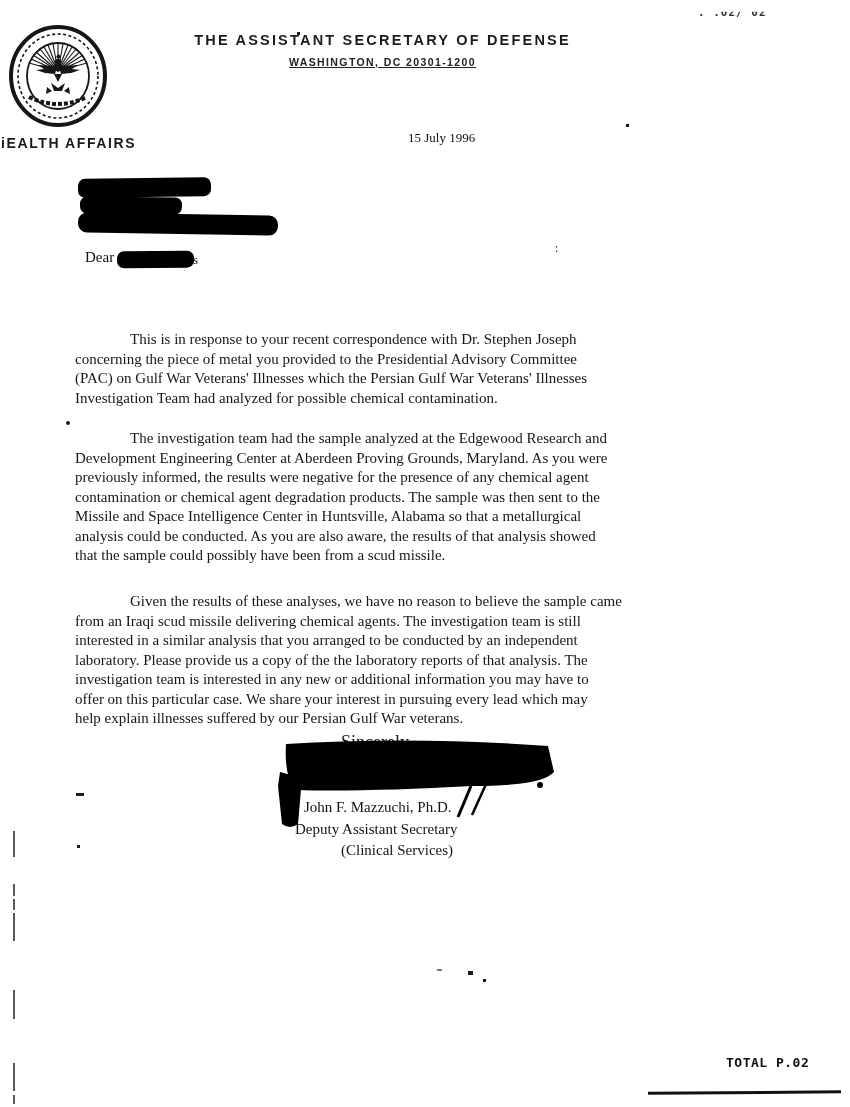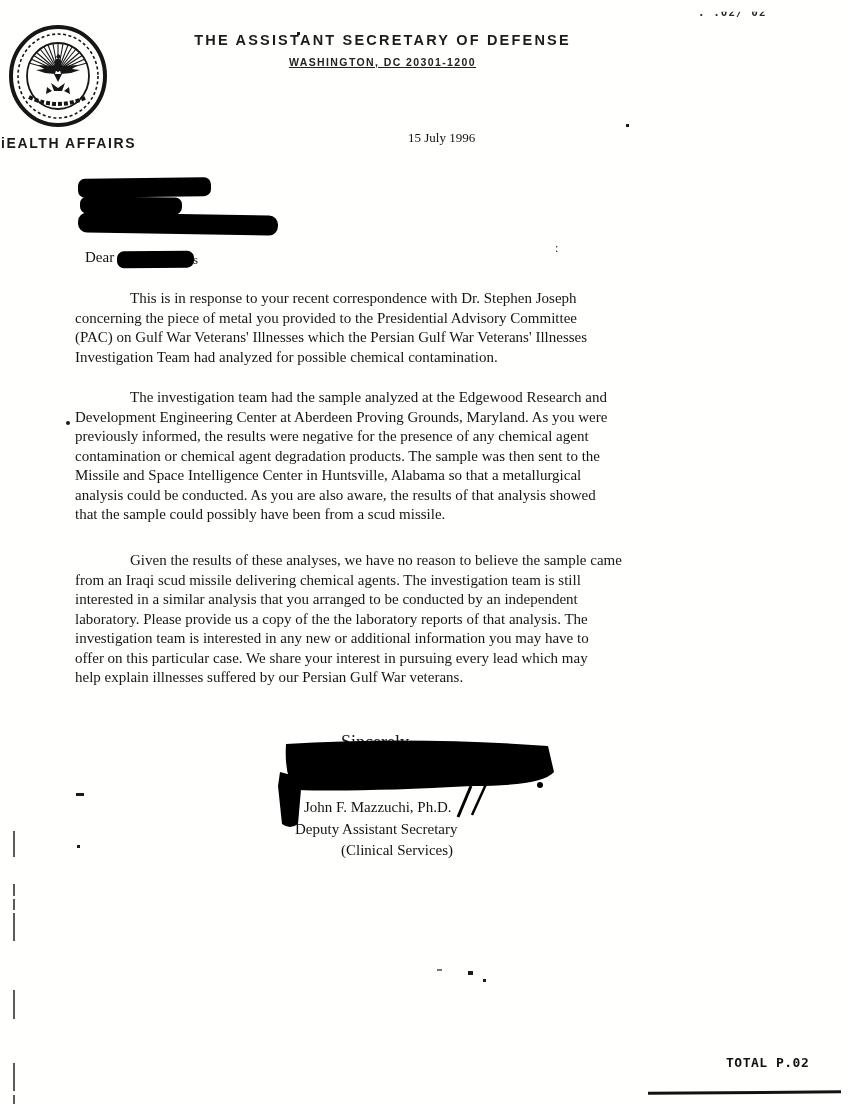--- a/index.html
+++ b/index.html
@@ -20,21 +20,21 @@
     letter-spacing:1.4px;color:#222;white-space:nowrap;text-decoration:underline;
   }
   .office{
     left:1px;top:135px;font-family:"Liberation Sans",sans-serif;
     font-size:14px;font-weight:700;letter-spacing:1.6px;color:#1a1a1a;white-space:nowrap;
   }
   .date{left:384px;top:130px;font-size:13px;color:#111;margin-left:24px;}
   
   .para{
     left:75px;width:640px;font-size:15px;line-height:19.5px;color:#161616;
-    white-space:pre-line;text-indent:55px;
+    white-space:pre-line;text-indent:55px;margin-top:41px;
   }
   .salutation{left:85px;top:249px;font-size:15px;color:#121212;}
   .sal-suffix{left:193px;top:252px;font-size:13px;color:#121212;}
   .closing{left:341px;top:732px;font-size:18px;}
   .sig-name{left:304px;top:799px;font-size:15px;}
   .sig-title{left:295px;top:821px;font-size:15px;}
   .sig-unit{left:329px;top:842px;font-size:15px;margin-left:12px;}
   
   .redact{position:absolute;background:#000;border-radius:7px;}
   

